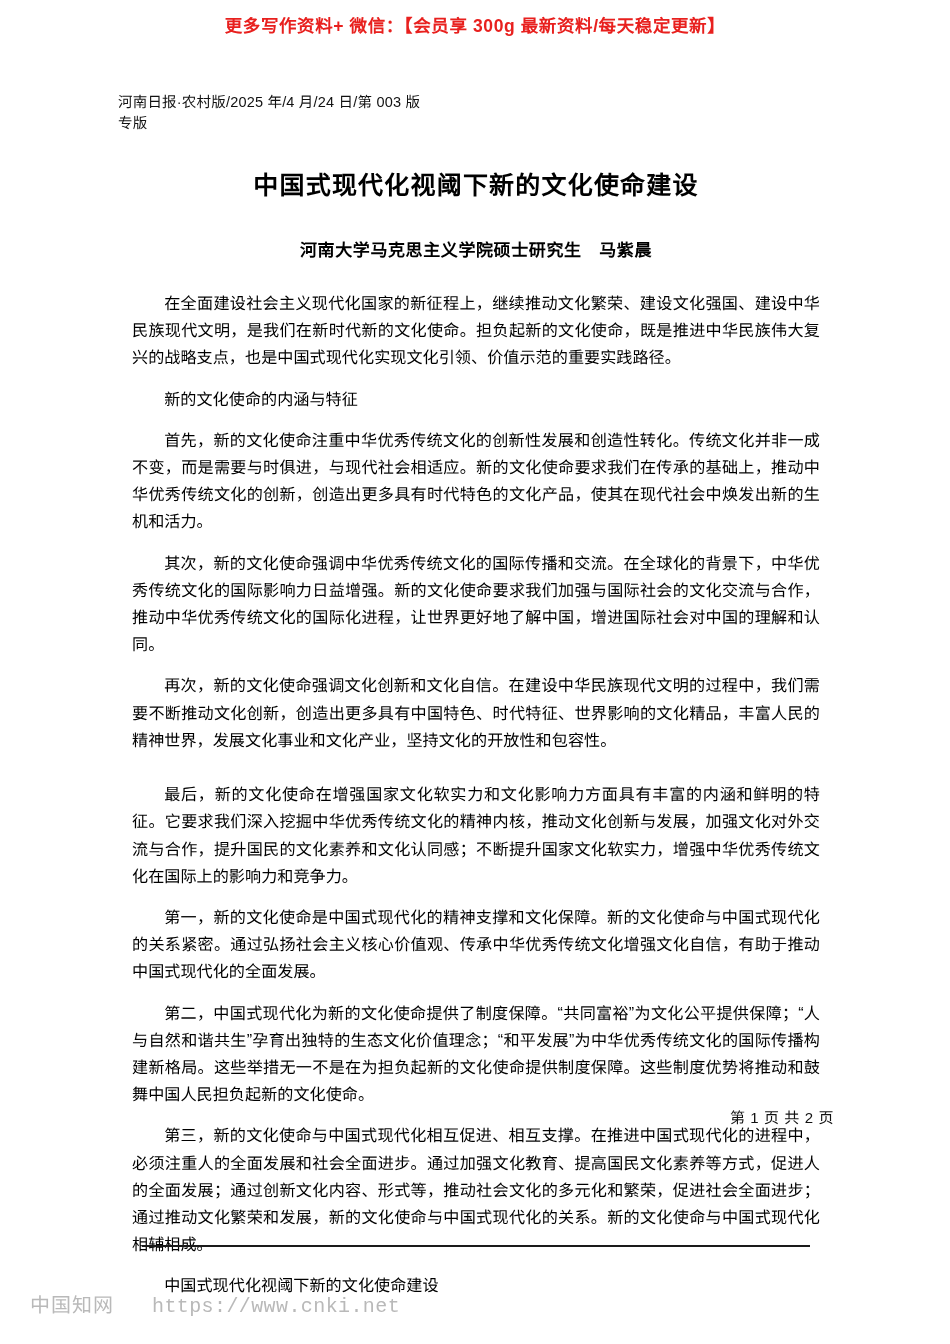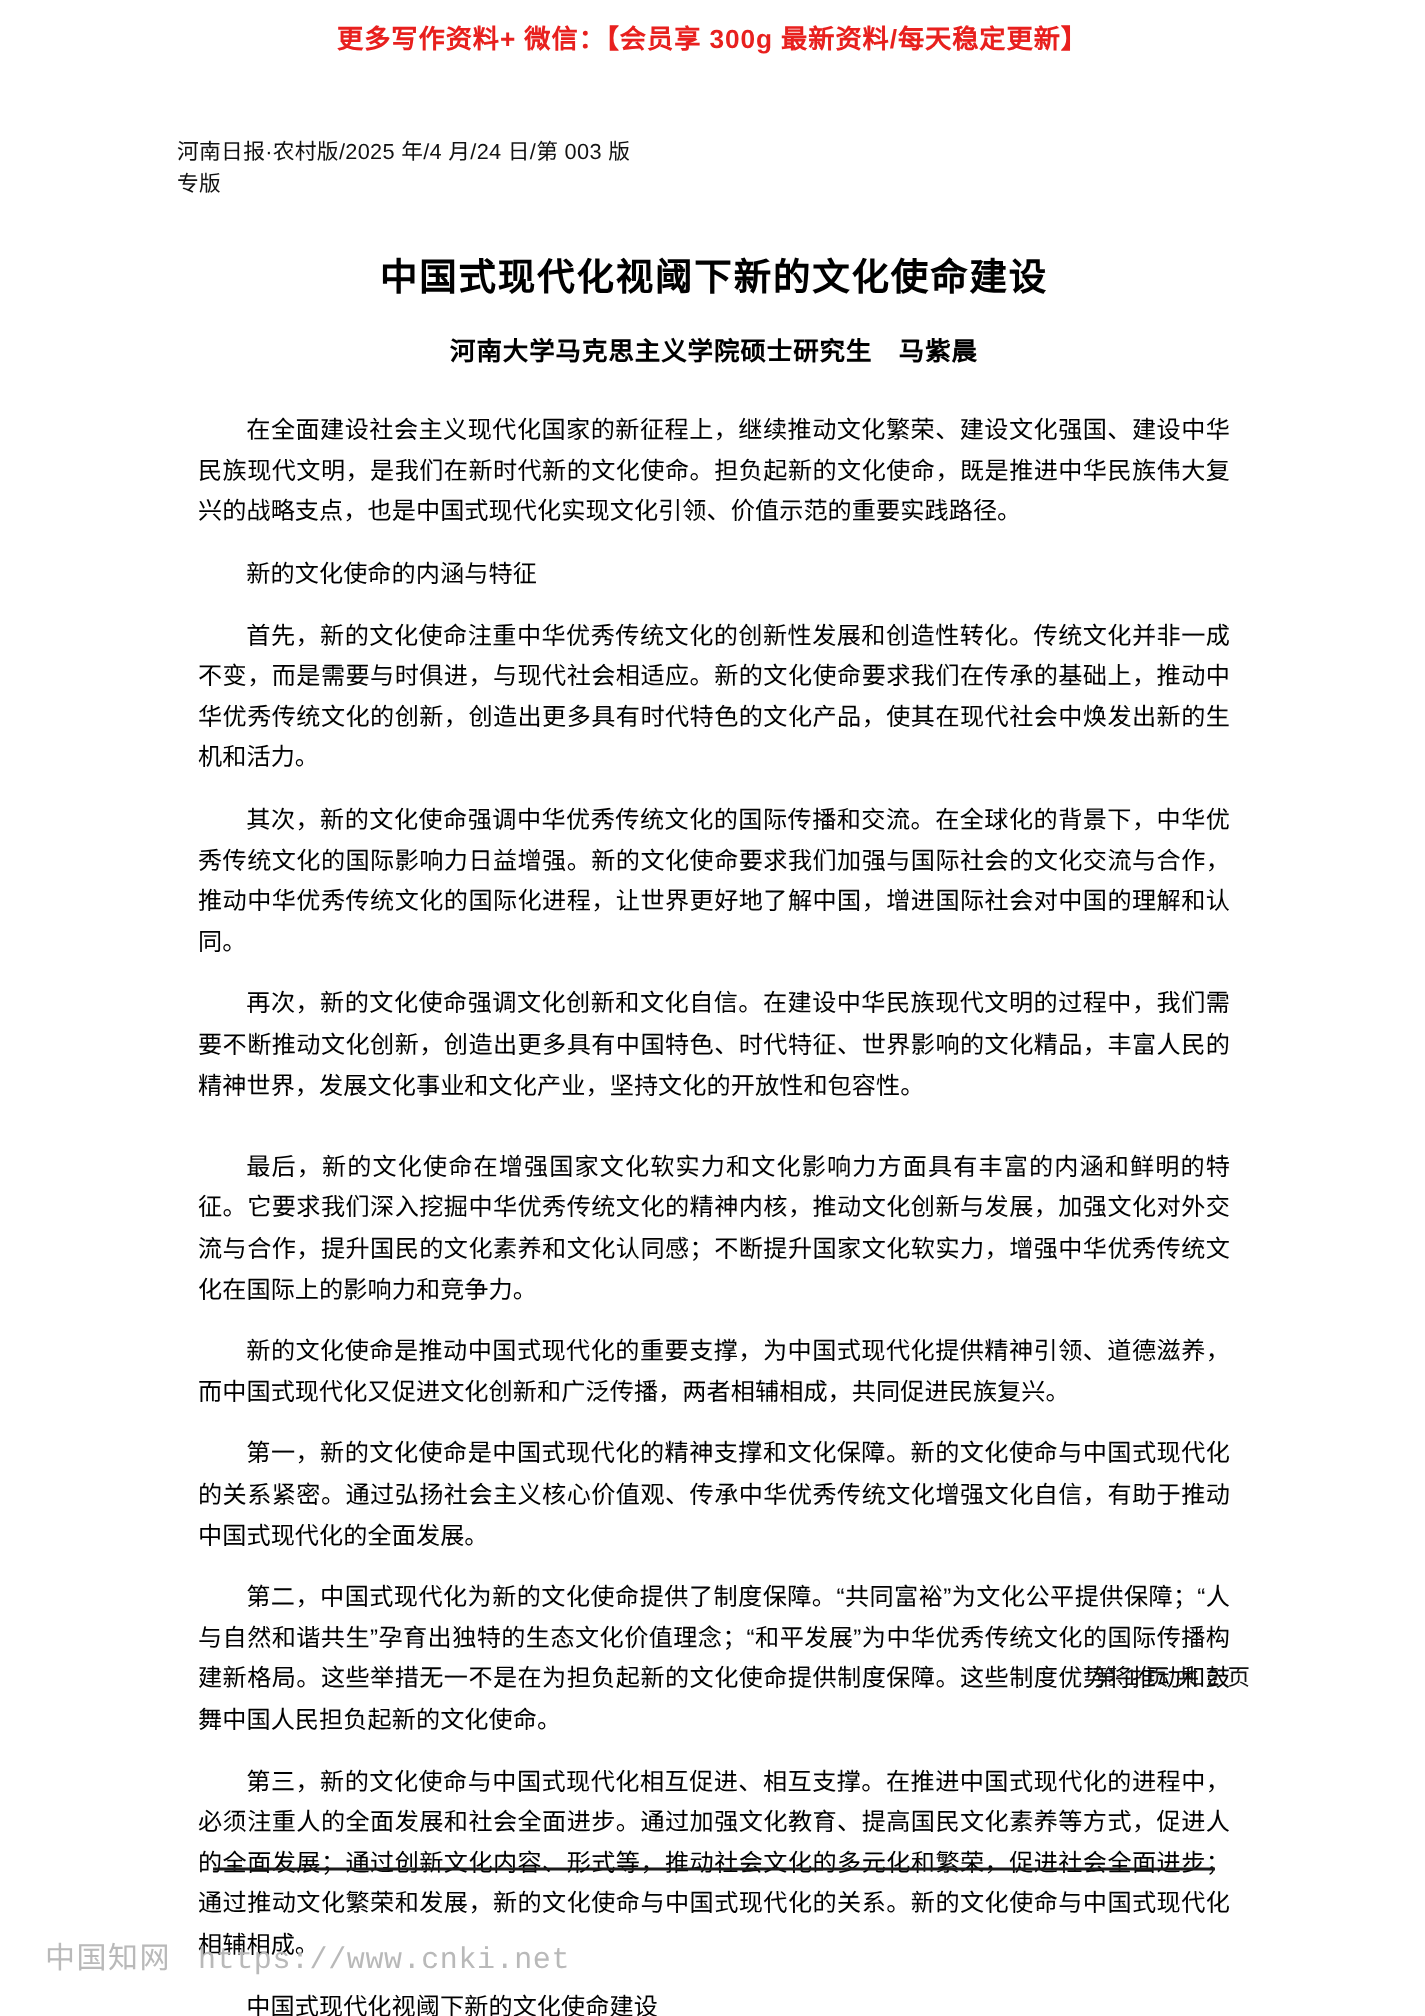--- a/index.html
+++ b/index.html
@@ -62,21 +62,21 @@
   .doc-title {
     margin-top: 34px;
     text-align: center;
     font-size: 25px;
     font-weight: bold;
     letter-spacing: 1.2px;
     line-height: 34px;
   }
 
   .doc-author {
-    margin-top: 20px;
+    margin-top: 36px;
     text-align: center;
     font-size: 17px;
     font-weight: bold;
     letter-spacing: 0.6px;
     line-height: 26px;
   }
 
   
   .article {
     margin-top: 26px;
@@ -115,21 +115,21 @@
     background: #1a1a1a;
   }
 
   
   .cnki-watermark {
     position: absolute;
     left: 30px;
     top: 1289px;
     display: flex;
     align-items: baseline;
-    gap: 18px;
+    gap: 38px;
     color: #b9b9b9;
   }
   .cnki-brand {
     font-size: 20px;
     letter-spacing: 1px;
     font-family: "Liberation Serif", "DejaVu Serif", serif;
   }
   .cnki-url {
     font-size: 20px;
     letter-spacing: 0.4px;
@@ -154,21 +154,20 @@
 
     <div class="doc-author">河南大学马克思主义学院硕士研究生　马紫晨</div>
 
     <div class="article">
       <p>在全面建设社会主义现代化国家的新征程上，继续推动文化繁荣、建设文化强国、建设中华民族现代文明，是我们在新时代新的文化使命。担负起新的文化使命，既是推进中华民族伟大复兴的战略支点，也是中国式现代化实现文化引领、价值示范的重要实践路径。</p>
       <p>新的文化使命的内涵与特征</p>
       <p>首先，新的文化使命注重中华优秀传统文化的创新性发展和创造性转化。传统文化并非一成不变，而是需要与时俱进，与现代社会相适应。新的文化使命要求我们在传承的基础上，推动中华优秀传统文化的创新，创造出更多具有时代特色的文化产品，使其在现代社会中焕发出新的生机和活力。</p>
       <p>其次，新的文化使命强调中华优秀传统文化的国际传播和交流。在全球化的背景下，中华优秀传统文化的国际影响力日益增强。新的文化使命要求我们加强与国际社会的文化交流与合作，推动中华优秀传统文化的国际化进程，让世界更好地了解中国，增进国际社会对中国的理解和认同。</p>
       <p>再次，新的文化使命强调文化创新和文化自信。在建设中华民族现代文明的过程中，我们需要不断推动文化创新，创造出更多具有中国特色、时代特征、世界影响的文化精品，丰富人民的精神世界，发展文化事业和文化产业，坚持文化的开放性和包容性。</p>
       <p class="spaced-before">最后，新的文化使命在增强国家文化软实力和文化影响力方面具有丰富的内涵和鲜明的特征。它要求我们深入挖掘中华优秀传统文化的精神内核，推动文化创新与发展，加强文化对外交流与合作，提升国民的文化素养和文化认同感；不断提升国家文化软实力，增强中华优秀传统文化在国际上的影响力和竞争力。</p>
-      <p>新的文化使命是推动中国式现代化的重要支撑，为中国式现代化提供精神引领、道德滋养，而中国式现代化又促进文化创新和广泛传播，两者相辅相成，共同促进民族复兴。</p>
       <p>第一，新的文化使命是中国式现代化的精神支撑和文化保障。新的文化使命与中国式现代化的关系紧密。通过弘扬社会主义核心价值观、传承中华优秀传统文化增强文化自信，有助于推动中国式现代化的全面发展。</p>
       <p>第二，中国式现代化为新的文化使命提供了制度保障。“共同富裕”为文化公平提供保障；“人与自然和谐共生”孕育出独特的生态文化价值理念；“和平发展”为中华优秀传统文化的国际传播构建新格局。这些举措无一不是在为担负起新的文化使命提供制度保障。这些制度优势将推动和鼓舞中国人民担负起新的文化使命。</p>
       <p>第三，新的文化使命与中国式现代化相互促进、相互支撑。在推进中国式现代化的进程中，必须注重人的全面发展和社会全面进步。通过加强文化教育、提高国民文化素养等方式，促进人的全面发展；通过创新文化内容、形式等，推动社会文化的多元化和繁荣，促进社会全面进步；通过推动文化繁荣和发展，新的文化使命与中国式现代化的关系。新的文化使命与中国式现代化相辅相成。</p>
       <p>中国式现代化视阈下新的文化使命建设</p>
     </div>
 
   </div>
 
   <div class="page-footer">第 1 页  共 2 页</div>
 

